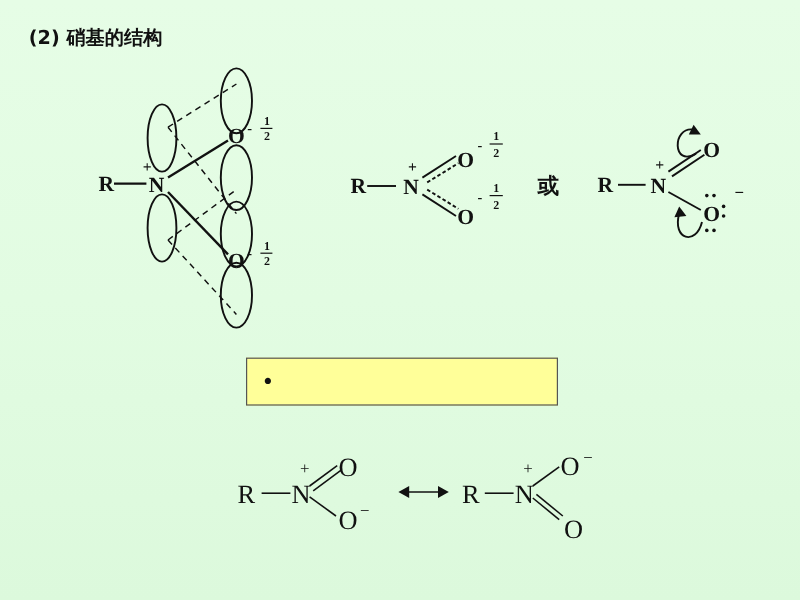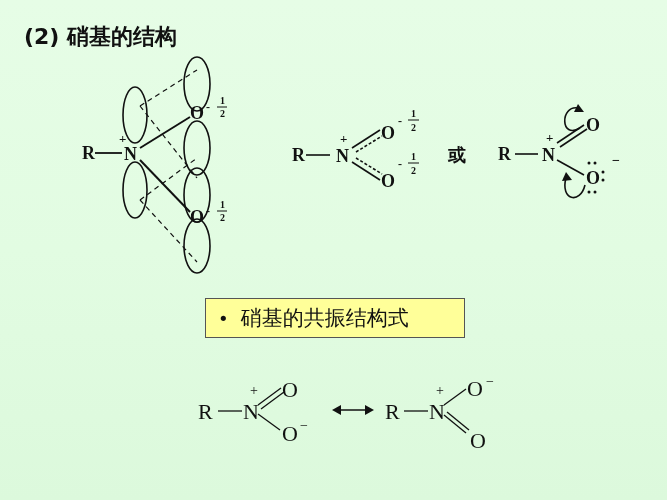--- a/index.html
+++ b/index.html
@@ -4,21 +4,21 @@
 <style>
   html, body { margin:0; padding:0; }
   body {
     width:667px; height:500px; position:relative; overflow:hidden;
     background: linear-gradient(180deg, #e6fde6 0%, #e2fce2 50%, #dcf9dc 100%);
     font-family: "Liberation Serif", "DejaVu Serif", serif;
     color:#111;
   }
   .title {
     position:absolute; left:24px; top:22px;
-    font-size:22px; font-weight:bold;
+    font-size:16px; font-weight:bold;
     font-family: "DejaVu Sans", "Liberation Sans", sans-serif;
   }
   .label-box {
     position:absolute; left:205px; top:298px; width:260px; height:40px;
     background:#ffff99; border:1.5px solid #555;
     box-sizing:border-box;
     display:flex; align-items:center;
     font-size:21px;
     font-family: "DejaVu Sans", "Liberation Sans", sans-serif;
   }
@@ -157,14 +157,13 @@
       <text x="436" y="395" font-size="14">+</text>
       <text x="467" y="396" font-size="22">O</text>
       <text x="486" y="386" font-size="14">−</text>
       <text x="470" y="448" font-size="22">O</text>
     </g>
   </g>
 </svg>
 
 <div class="label-box">
   <span class="bullet">•</span>
-  <span>硝基的共振结构式</span>
 </div>
 
 </body></html>

